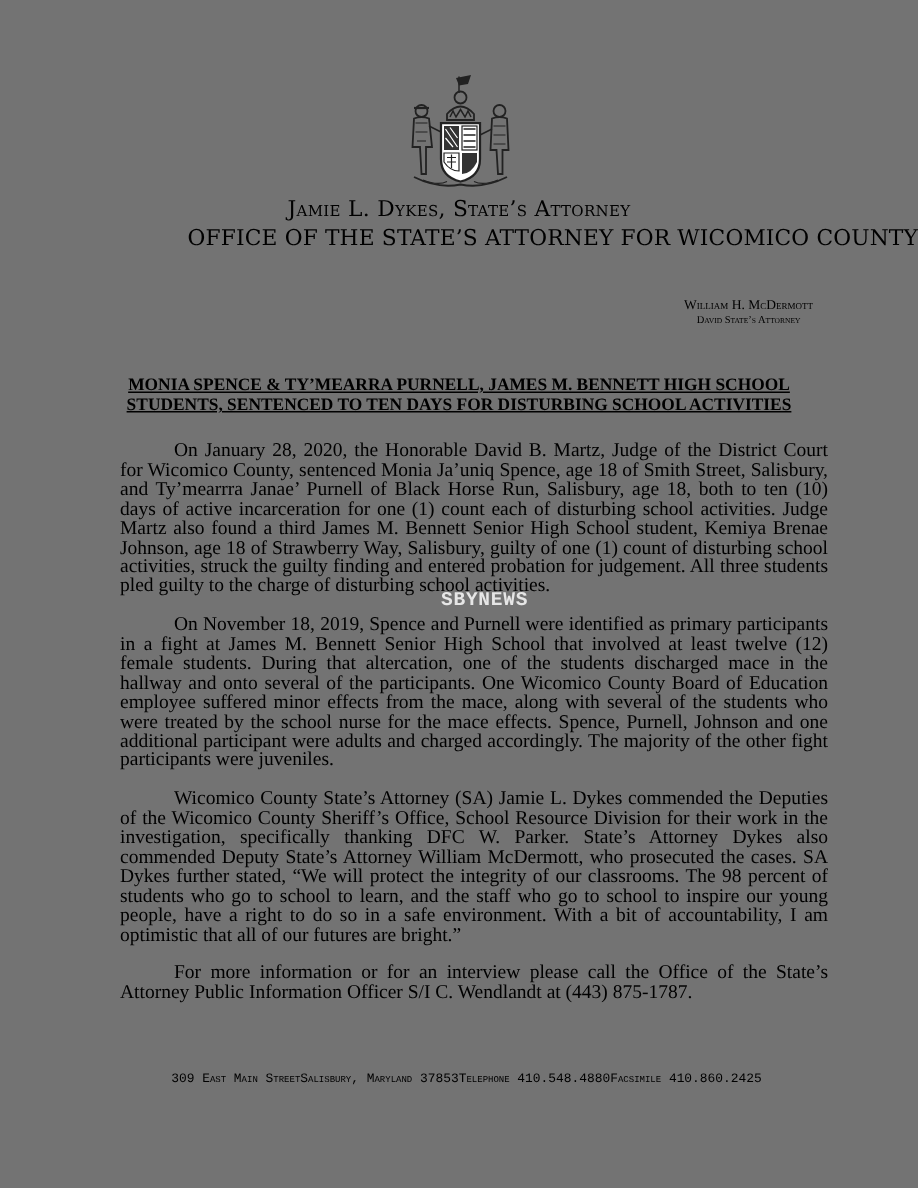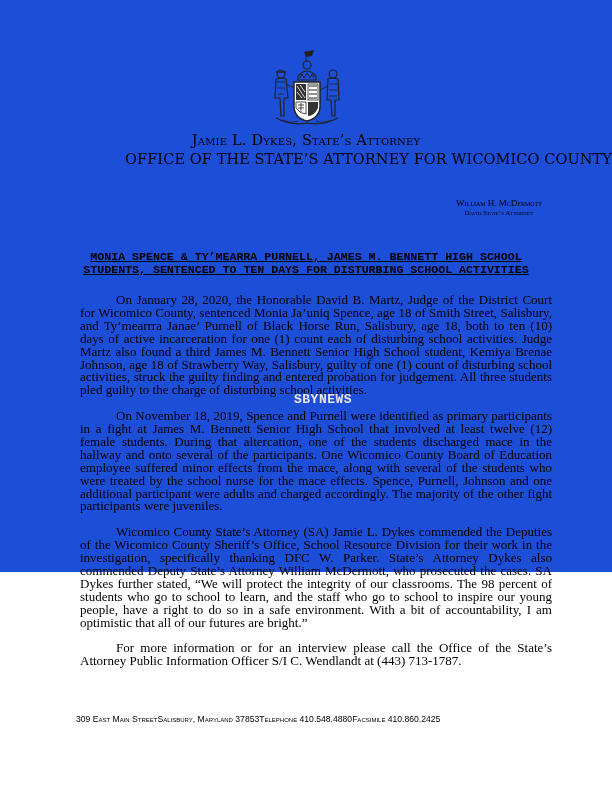--- a/index.html
+++ b/index.html
@@ -1,35 +1,35 @@
 <!DOCTYPE html>
 <html><head>
   <meta charset="utf-8">
   <style>
     html, body { margin: 0; padding: 0; background: #ffffff; }
     body { width: 612px; height: 792px; position: relative; overflow: hidden; color: #000; }
-    .page { position: absolute; left: 0; top: 0; width: 612px; height: 572px; background: #1d4ed8; }
+    .page { position: absolute; left: 0; top: 0; width: 612px; height: 792px; background: #737373; }
     .seal { position: absolute; left: 262px; top: 48px; width: 90px; height: 80px; }
     .lh-name { position: absolute; left: 0; width: 612px; top: 132px; text-align: center;
       font-family: "DejaVu Serif", "Liberation Serif", serif; font-size: 14.5px; letter-spacing: 0.2px; font-variant: small-caps; }
     .lh-office { position: absolute; left: 0; width: 612px; top: 151px; text-align: right;
       font-family: "DejaVu Serif", "Liberation Serif", serif; font-size: 14.5px; letter-spacing: 0.1px; }
     .deputy { position: absolute; right: 70px; top: 198px; text-align: center;
       font-family: "Liberation Serif", serif; }
     .deputy .dn { font-size: 9px; font-variant: small-caps; font-weight: normal; }
     .deputy .dt { font-size: 7px; font-variant: small-caps; margin-top: 1px; }
     .headline { position: absolute; left: 70px; width: 472px; top: 250px; text-align: center;
-      font-family: Liberation Mono, monospace; font-weight: bold; font-size: 11.6px; line-height: 13px; text-decoration: underline; }
+      font-family: Liberation Serif, serif; font-weight: bold; font-size: 11.6px; line-height: 13px; text-decoration: underline; }
     .body { position: absolute; left: 80px; width: 472px; top: 294px;
       font-family: "Liberation Serif", serif; font-size: 13px; line-height: 12.9px; text-align: justify; }
     .body p { margin: 0 0 12.9px 0; text-indent: 36px; }
     .watermark { position: absolute; left: 262px; top: 392px; font-family: Liberation Mono, monospace;
       font-weight: bold; font-size: 13px; color: #e6e6e6; letter-spacing: 0.5px; margin-left: 32px; }
     .footer { position: absolute; left: 76px; width: 470px; top: 714px;
-      font-family: Liberation Sans, sans-serif; font-size: 8.6px; font-variant: small-caps; display: flex; justify-content: flex-start; }
+      font-family: Liberation Mono, monospace; font-size: 8.6px; font-variant: small-caps; display: flex; justify-content: center; }
   </style>
 </head>
 <body>
 
 <div class="page">
 
   <svg class="seal" viewBox="0 0 90 80">
 
     <path d="M42 4 L52 2 L50 8 L44 9 Z" fill="#222"></path>
     <line x1="44" y1="3" x2="44" y2="14" stroke="#222" stroke-width="1"></line>
@@ -73,21 +73,21 @@
     <div>MONIA SPENCE &amp; TY’MEARRA PURNELL, JAMES M. BENNETT HIGH SCHOOL</div>
     <div>STUDENTS, SENTENCED TO TEN DAYS FOR DISTURBING SCHOOL ACTIVITIES</div>
   </div>
 
   <div class="watermark">SBYNEWS</div>
 
   <div class="body">
     <p>On January 28, 2020, the Honorable David B. Martz, Judge of the District Court for Wicomico County, sentenced Monia Ja’uniq Spence, age 18 of Smith Street, Salisbury, and Ty’mearrra Janae’ Purnell of Black Horse Run, Salisbury, age 18, both to ten (10) days of active incarceration for one (1) count each of disturbing school activities.  Judge Martz also found a third James M. Bennett Senior High School student, Kemiya Brenae Johnson, age 18 of Strawberry Way, Salisbury, guilty of one (1) count of disturbing school activities, struck the guilty finding and entered probation for judgement.  All three students pled guilty to the charge of disturbing school activities.</p>
     <p>On November 18, 2019, Spence and Purnell were identified as primary participants in a fight at James M. Bennett Senior High School that involved at least twelve (12) female students. During that altercation, one of the students discharged mace in the hallway and onto several of the participants.  One Wicomico County Board of Education employee suffered minor effects from the mace, along with several of the students who were treated by the school nurse for the mace effects. Spence, Purnell, Johnson and one additional participant were adults and charged accordingly.  The majority of the other fight participants were juveniles.</p>
     <p>Wicomico County State’s Attorney (SA) Jamie L. Dykes commended the Deputies of the Wicomico County Sheriff’s Office, School Resource Division for their work in the investigation, specifically thanking DFC W. Parker.  State’s Attorney Dykes also commended Deputy State’s Attorney William McDermott, who prosecuted the cases. SA Dykes further stated, “We will protect the integrity of our classrooms. The 98 percent of students who go to school to learn, and the staff who go to school to inspire our young people, have a right to do so in a safe environment. With a bit of accountability, I am optimistic that all of our futures are bright.”</p>
-    <p>For more information or for an interview please call the Office of the State’s Attorney Public Information Officer S/I C. Wendlandt at (443) 713-1787.</p>
+    <p>For more information or for an interview please call the Office of the State’s Attorney Public Information Officer S/I C. Wendlandt at (443) 875-1787.</p>
   </div>
 
   <div class="footer">
     <span>309 East Main Street</span>
     <span>Salisbury, Maryland 37853</span>
     <span>Telephone 410.548.4880</span>
     <span>Facsimile 410.860.2425</span>
   </div>
 </div>
 

